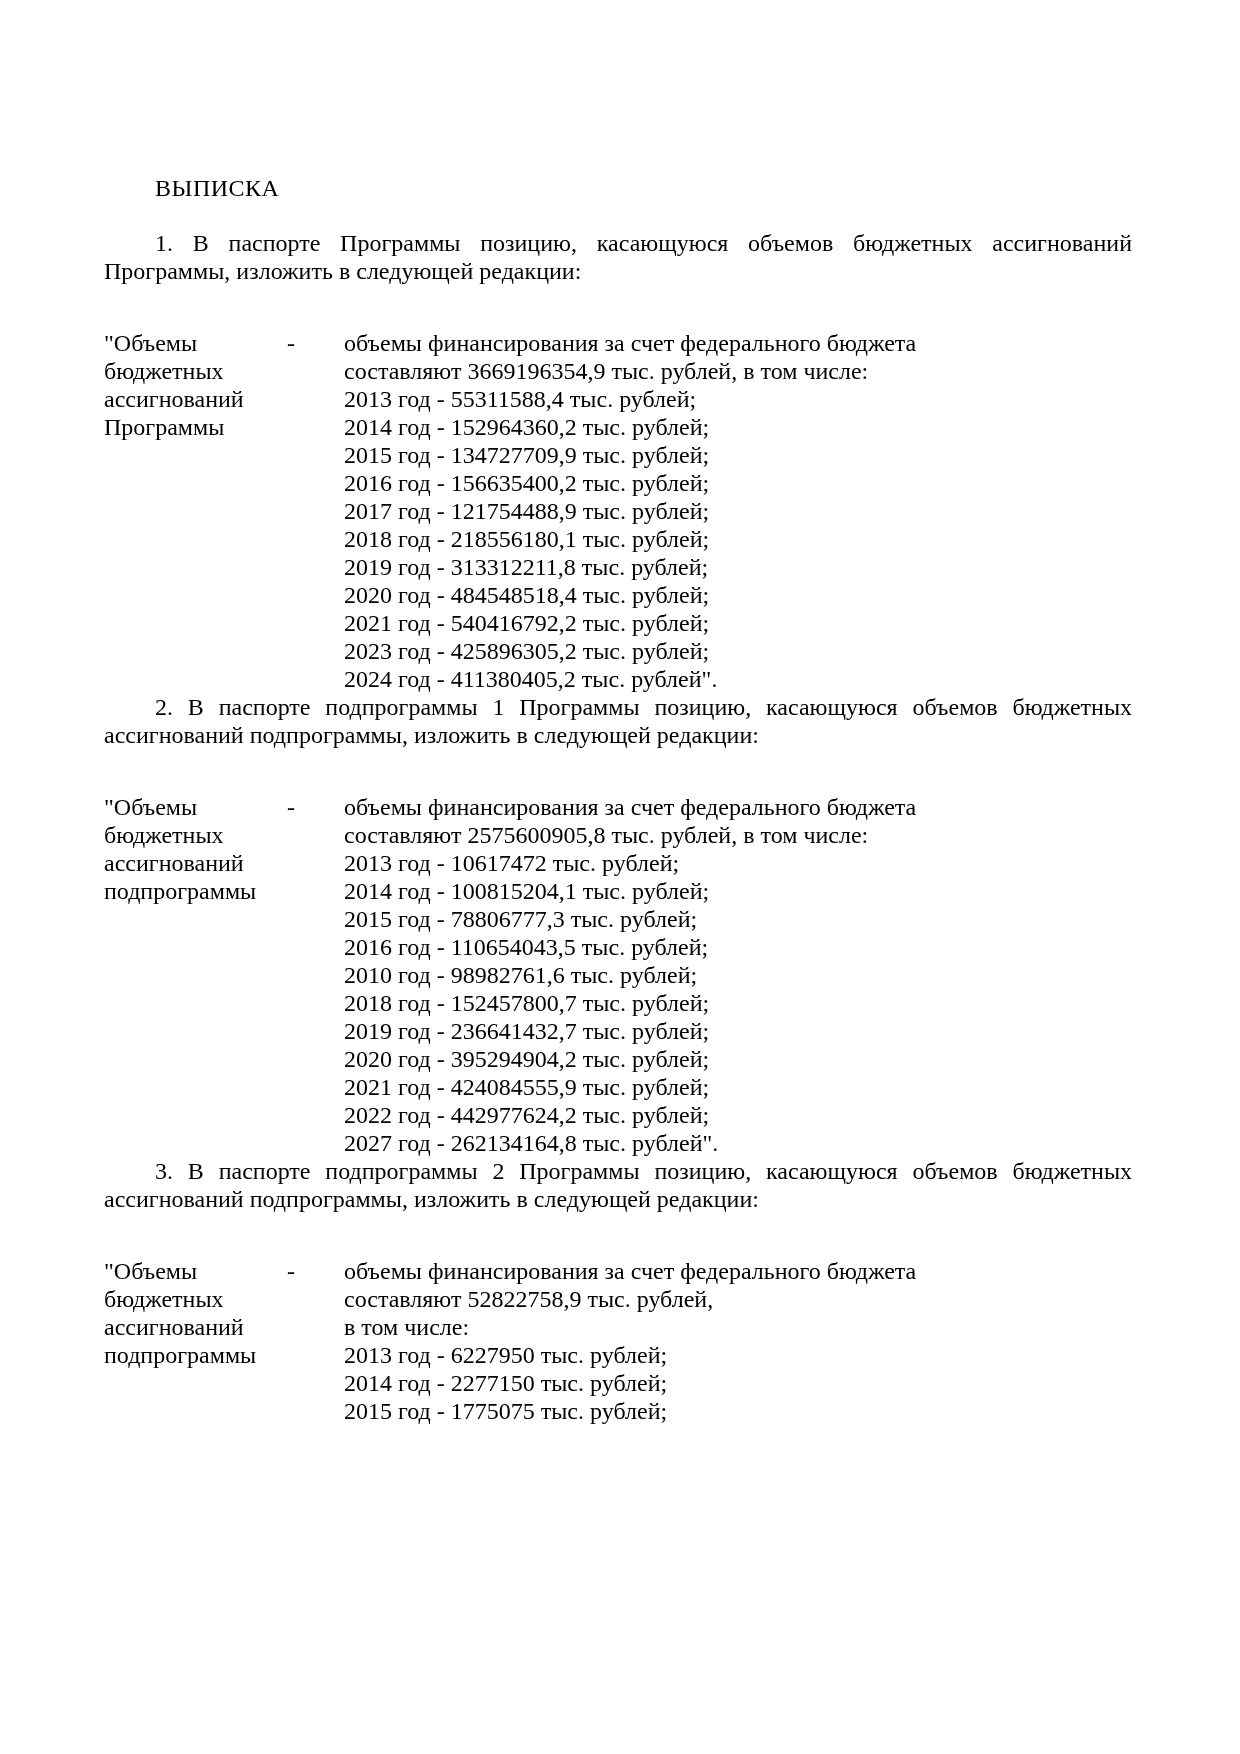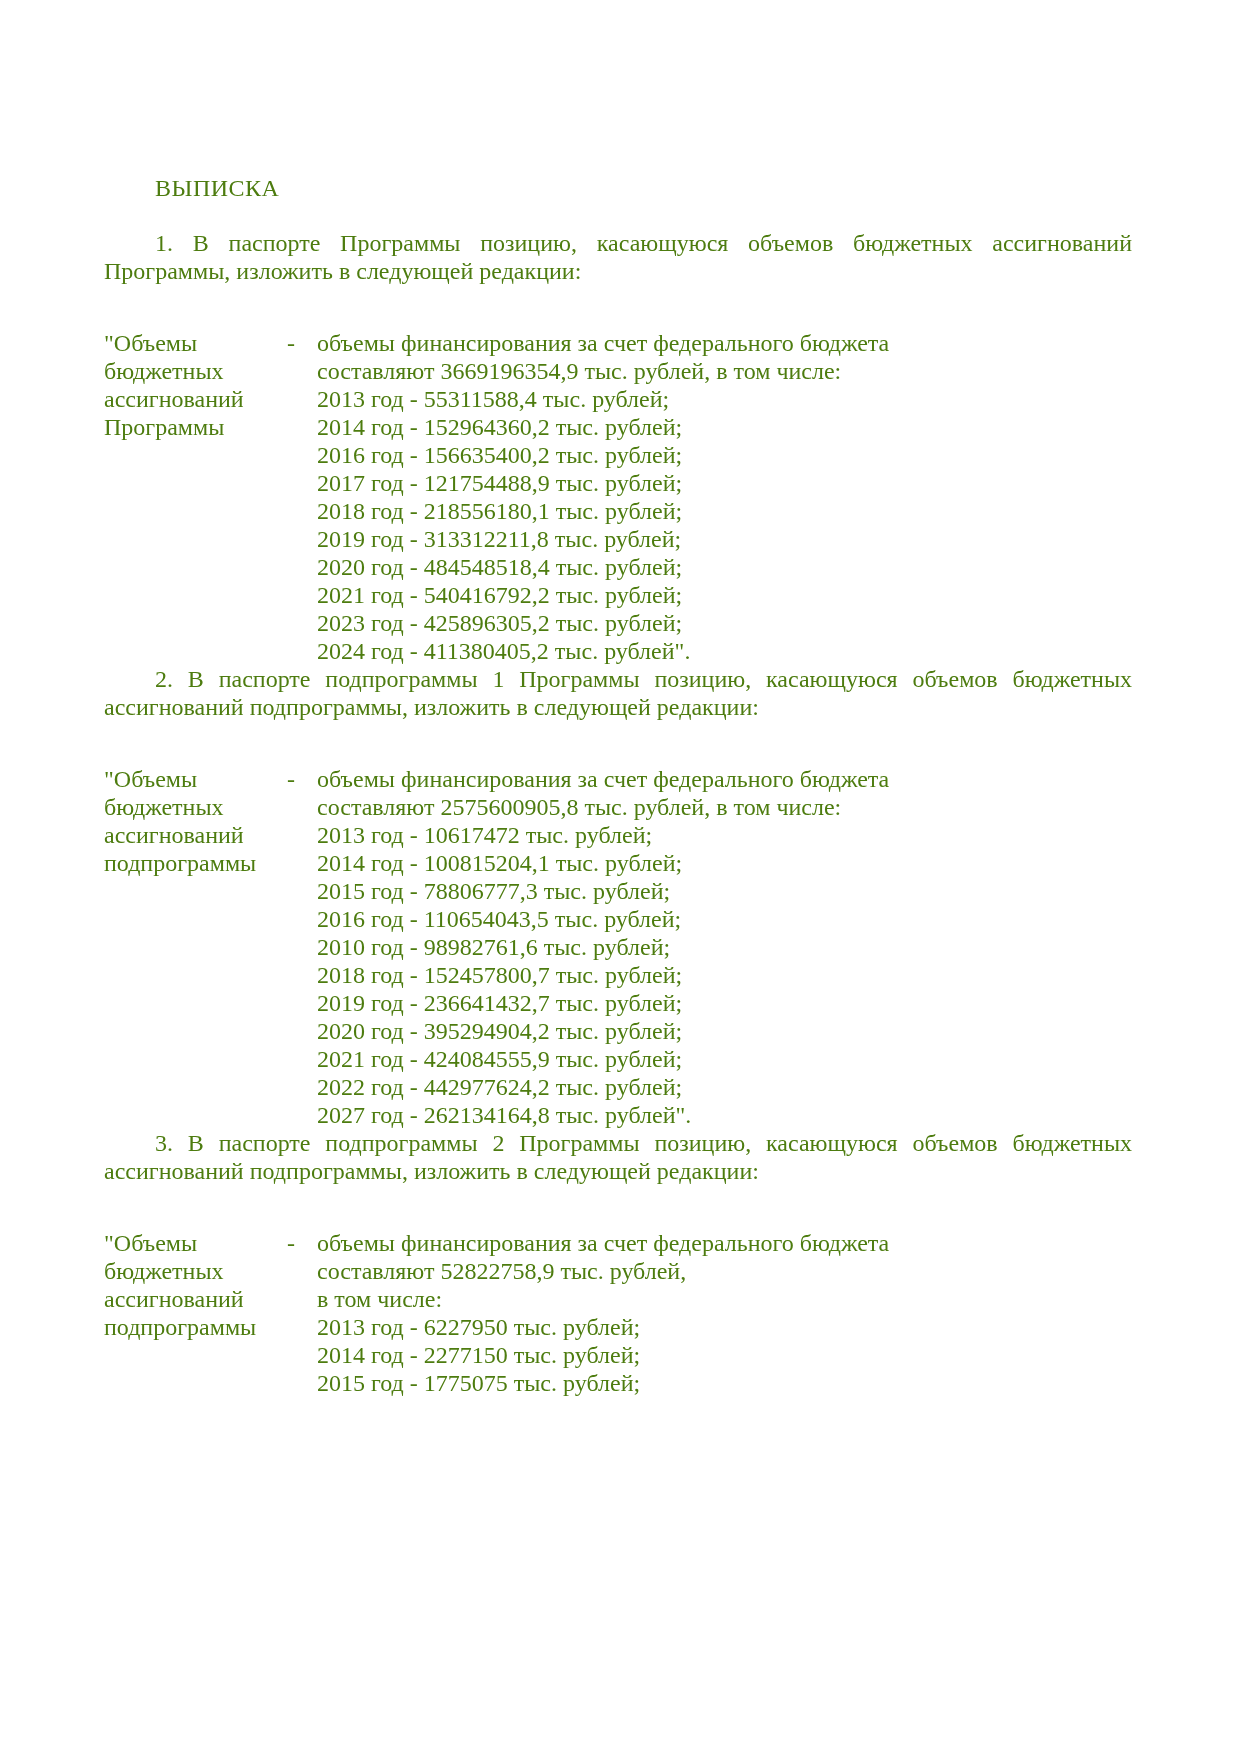--- a/index.html
+++ b/index.html
@@ -5,21 +5,21 @@
   html, body {
     margin: 0;
     padding: 0;
     background: #ffffff;
   }
   .page {
     position: relative;
     width: 1240px;
     height: 1754px;
     background: #ffffff;
-    color: #4d7c0f;
+    color: #000000;
     font-family: "Liberation Serif", "DejaVu Serif", serif;
     font-size: 24px;
     line-height: 28px;
     overflow: hidden;
     box-sizing: border-box;
   }
   .content {
     box-sizing: border-box;
     padding: 174px 104px 0 104px; 
   }
@@ -49,20 +49,21 @@
   }
   .block-dash {
     width: 30px;
     flex-shrink: 0;
     margin-left: 23px;
     text-align: left;
   }
   .block-lines {
     flex: 1;
     min-width: 0;
+    margin-left: 27px;
   }
   .budget-line {
     white-space: nowrap;
   }
 </style>
 </head>
 <body>
 
 <div class="page">
   <div class="content">
@@ -72,20 +73,21 @@
     <section>
       <p class="intro">1. В паспорте Программы позицию, касающуюся объемов бюджетных ассигнований Программы, изложить в следующей редакции:</p>
       <div class="block">
         <div class="block-label">"Объемы бюджетных ассигнований Программы</div>
         <div class="block-dash">-</div>
         <div class="block-lines">
             <div class="budget-line">объемы финансирования за счет федерального бюджета</div>
             <div class="budget-line">составляют 3669196354,9 тыс. рублей, в том числе:</div>
             <div class="budget-line">2013 год - 55311588,4 тыс. рублей;</div>
             <div class="budget-line">2014 год - 152964360,2 тыс. рублей;</div>
+            <div class="budget-line">2015 год - 134727709,9 тыс. рублей;</div>
             <div class="budget-line">2016 год - 156635400,2 тыс. рублей;</div>
             <div class="budget-line">2017 год - 121754488,9 тыс. рублей;</div>
             <div class="budget-line">2018 год - 218556180,1 тыс. рублей;</div>
             <div class="budget-line">2019 год - 313312211,8 тыс. рублей;</div>
             <div class="budget-line">2020 год - 484548518,4 тыс. рублей;</div>
             <div class="budget-line">2021 год - 540416792,2 тыс. рублей;</div>
             <div class="budget-line">2023 год - 425896305,2 тыс. рублей;</div>
             <div class="budget-line">2024 год - 411380405,2 тыс. рублей".</div>
           </div>
       </div>

